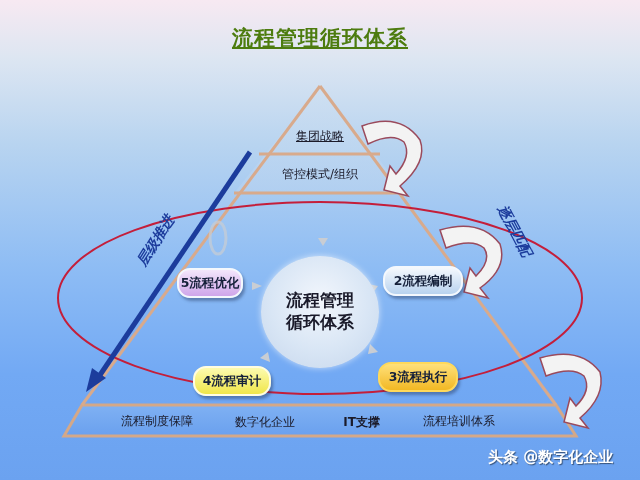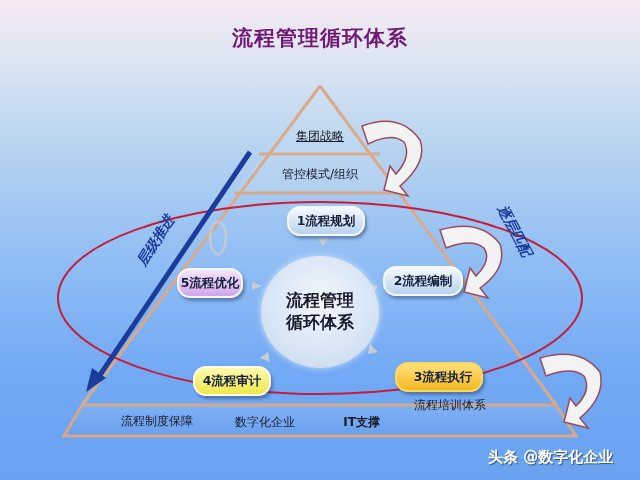--- a/index.html
+++ b/index.html
@@ -2,28 +2,28 @@
 <html><head>
 <meta charset="utf-8">
 <style>
   html, body { margin:0; padding:0; }
   body { width:640px; height:480px; overflow:hidden; position:relative;
     font-family: "DejaVu Sans", sans-serif;
     background: linear-gradient(to bottom, #f7e9f2 0%, #dde6f2 12%, #b8d4f0 30%, #8fbdf4 55%, #72a9f4 78%, #6ba2f0 100%); }
   #stage { position:absolute; left:0; top:0; width:640px; height:480px; }
   svg.diag { position:absolute; left:0; top:0; }
   .title { position:absolute; left:0; width:640px; top:24px; text-align:center;
-    font-size:21px; font-weight:bold; color:#701a75; letter-spacing:1px; }
+    font-size:21px; font-weight:bold; color:#4d7c0f; letter-spacing:1px;text-decoration:underline; }
   .lbl { position:absolute; font-size:12px; color:#1b1b2a; text-align:center; white-space:nowrap; }
   .pill { position:absolute; height:26px; line-height:26px; border-radius:13px;
     font-size:12.5px; font-weight:bold; color:#15203a; text-align:center;
     border:2px solid #f4f8fd; box-shadow:2px 3px 3px rgba(40,60,100,0.45); white-space:nowrap; }
   .p1 { left:287px; top:206px; width:74px; background:linear-gradient(#f4f8fd,#b9d3ef); }
   .p2 { left:383px; top:266px; width:76px; background:linear-gradient(#f4f8fd,#b9d3ef); }
-  .p3 { left:395px; top:362px; width:76px; background:linear-gradient(#ffe07a,#f2b824); border-color:#ffd95a;padding-left:8px; }
+  .p3 { left:378px; top:362px; width:76px; background:linear-gradient(#ffe07a,#f2b824); border-color:#ffd95a; }
   .p4 { left:193px; top:366px; width:74px; background:linear-gradient(#fdfbb0,#f0e64a); border-color:#fffde0; }
   .p5 { left:177px; top:268px; width:62px; background:linear-gradient(#f3e6fb,#cfa6ea); }
   .circle { position:absolute; left:261px; top:256px; width:118px; height:112px; border-radius:50%;
     background:radial-gradient(circle at 50% 40%, #f2f6fc 0%, #d9e6f5 55%, #c5d6ec 100%);
     box-shadow:0 0 6px rgba(255,255,255,0.6); }
   .circle-text { position:absolute; left:261px; top:289px; width:118px; text-align:center;
     font-size:17px; font-weight:bold; color:#1a1a2a; line-height:22px; }
   .vtext { position:absolute; font-size:14px; font-weight:bold; color:#1c3c9c; font-style:italic; white-space:nowrap; }
   .watermark { position:absolute; left:488px; top:448px; font-size:15px; color:#fff; font-weight:bold;
     text-shadow:1px 1px 1px rgba(0,0,0,0.5); white-space:nowrap; }
@@ -84,29 +84,28 @@
   </svg>
 
   <div class="title">流程管理循环体系</div>
 
   <div class="lbl" style="left:270px;top:128px;width:100px;text-decoration:underline;">集团战略</div>
   <div class="lbl" style="left:260px;top:166px;width:120px;">管控模式/组织</div>
 
   <div class="lbl" style="left:112px;top:413px;width:90px;">流程制度保障</div>
   <div class="lbl" style="left:220px;top:414px;width:90px;">数字化企业</div>
   <div class="lbl" style="left:320px;top:414px;width:60px;font-weight:bold;text-align:right;">IT支撑</div>
-  <div class="lbl" style="left:405px;top:397px;width:90px;">流程培训体系</div>
+  <div class="lbl" style="left:405px;top:413px;width:90px;text-align:right;">流程培训体系</div>
 
   <div class="circle"></div>
   <div class="circle-text">
     <div>流程管理</div>
     <div>循环体系</div>
   </div>
 
-  <div class="pill p1">1流程规划</div>
   <div class="pill p2">2流程编制</div>
   <div class="pill p3">3流程执行</div>
   <div class="pill p4">4流程审计</div>
   <div class="pill p5">5流程优化</div>
 
   <div class="vtext" style="left:128px;top:232px;transform:rotate(-58deg);">层级推进</div>
   <div class="vtext" style="left:486px;top:222px;transform:rotate(62deg);">逐层匹配</div>
 
   <div class="watermark">头条 @数字化企业</div>
 </div>

